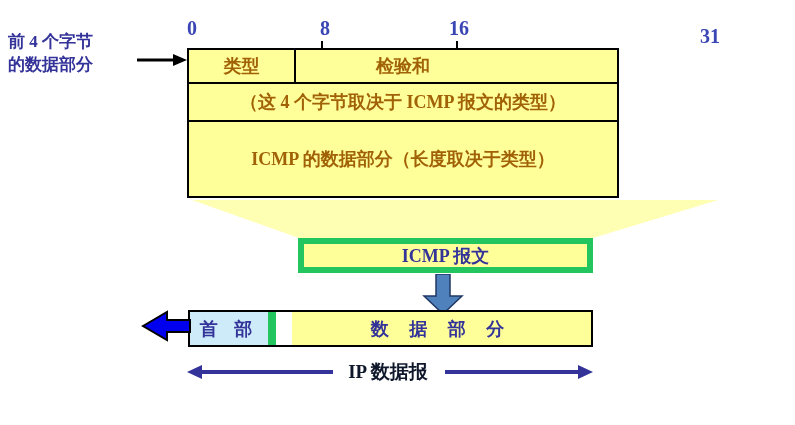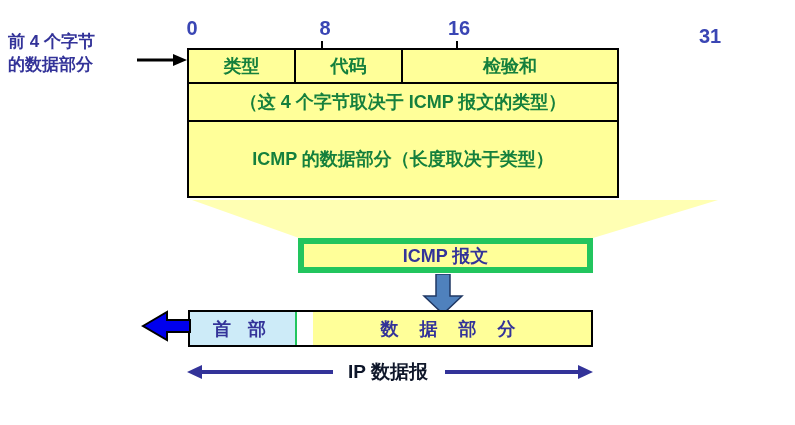--- a/index.html
+++ b/index.html
@@ -1,36 +1,36 @@
 <!DOCTYPE html>
 <html><head>
 <meta charset="utf-8">
 <style>
   html,body{margin:0;padding:0;background:#ffffff;}
   .stage{
     position:relative;width:795px;height:425px;background:#ffffff;overflow:hidden;
-    font-family:Liberation Sans, sans-serif;
+    font-family:Liberation Serif, serif;
   }
   .annotation{
     position:absolute;left:8px;top:30px;
     font-size:17px;font-weight:bold;line-height:23px;color:#333399;
   }
   .ptr-arrow{position:absolute;left:137px;top:53px;}
   .bitnum{
     position:absolute;top:17px;transform:translateX(-50%);
     font-size:20px;font-weight:bold;color:#3A46B4;
   }
   .bitnum.n0{left:192px;} .bitnum.n8{left:325px;} .bitnum.n16{left:459px;} .bitnum.n31{left:710px;margin-top:8px;}
   .tick{position:absolute;top:41px;width:2px;height:8px;background:#000;}
   .tick.t8{left:321px;} .tick.t16{left:456px;}
   .icmp-table{
     position:absolute;left:187px;top:48px;width:432px;height:150px;
     box-sizing:border-box;border:2px solid #000;background:#FFFF99;
     display:flex;flex-direction:column;
-    color:#15803d;font-weight:bold;font-size:18px;text-align:center;
+    color:#a16207;font-weight:bold;font-size:18px;text-align:center;
   }
   .trow1{display:flex;height:32px;border-bottom:2px solid #000;flex:0 0 auto;}
   .trow1 .cell{display:flex;align-items:center;justify-content:center;box-sizing:border-box;}
   .cell.c-type{width:25%;border-right:2px solid #000;}
   .cell.c-code{width:25%;border-right:2px solid #000;}
   .cell.c-cksum{width:50%;}
   .trow2{height:36px;border-bottom:2px solid #000;display:flex;align-items:center;justify-content:center;flex:0 0 auto;}
   .trow3{flex:1;display:flex;align-items:center;justify-content:center;}
   .funnel{position:absolute;left:187px;top:200px;}
   .icmp-msg-box{
@@ -39,21 +39,21 @@
     display:flex;align-items:center;justify-content:center;
     color:#333399;font-weight:bold;font-size:18px;
   }
   .down-arrow{position:absolute;left:420px;top:274px;}
   .ip-bar{
     position:absolute;left:188px;top:310px;width:405px;height:37px;
     box-sizing:border-box;border:2px solid #000;display:flex;
     color:#333399;font-weight:bold;font-size:18px;
   }
   .ip-bar .hdr{
-    width:107px;background:#CDEBF8;border-right:2px solid #22c55e;
+    width:86px;background:#CDEBF8;border-right:8px solid #22c55e;
     display:flex;align-items:center;justify-content:center;letter-spacing:6px;box-sizing:border-box;
   }
   .ip-bar .dat{
     flex:1;background:#FFFF99;
     display:flex;align-items:center;justify-content:center;letter-spacing:8px;margin-left:16px;
   }
   .left-arrow{position:absolute;left:140px;top:306px;}
   .ip-span{position:absolute;left:185px;top:362px;}
   .ip-caption{
     position:absolute;left:388px;top:359px;transform:translateX(-50%);
@@ -77,21 +77,20 @@
   <div class="bitnum n0">0</div>
   <div class="bitnum n8">8</div>
   <div class="bitnum n16">16</div>
   <div class="bitnum n31">31</div>
   <div class="tick t8"></div>
   <div class="tick t16"></div>
 
   <div class="icmp-table">
     <div class="trow1">
       <div class="cell c-type">类型</div>
-      <div class="cell c-code">代码</div>
       <div class="cell c-cksum">检验和</div>
     </div>
     <div class="trow2">（这 4 个字节取决于 ICMP 报文的类型）</div>
     <div class="trow3">ICMP 的数据部分（长度取决于类型）</div>
   </div>
 
   <svg class="funnel" width="536" height="38">
     <polygon points="5,0 531,0 406,38 112,38" fill="#FFFFB3"></polygon>
   </svg>
 

